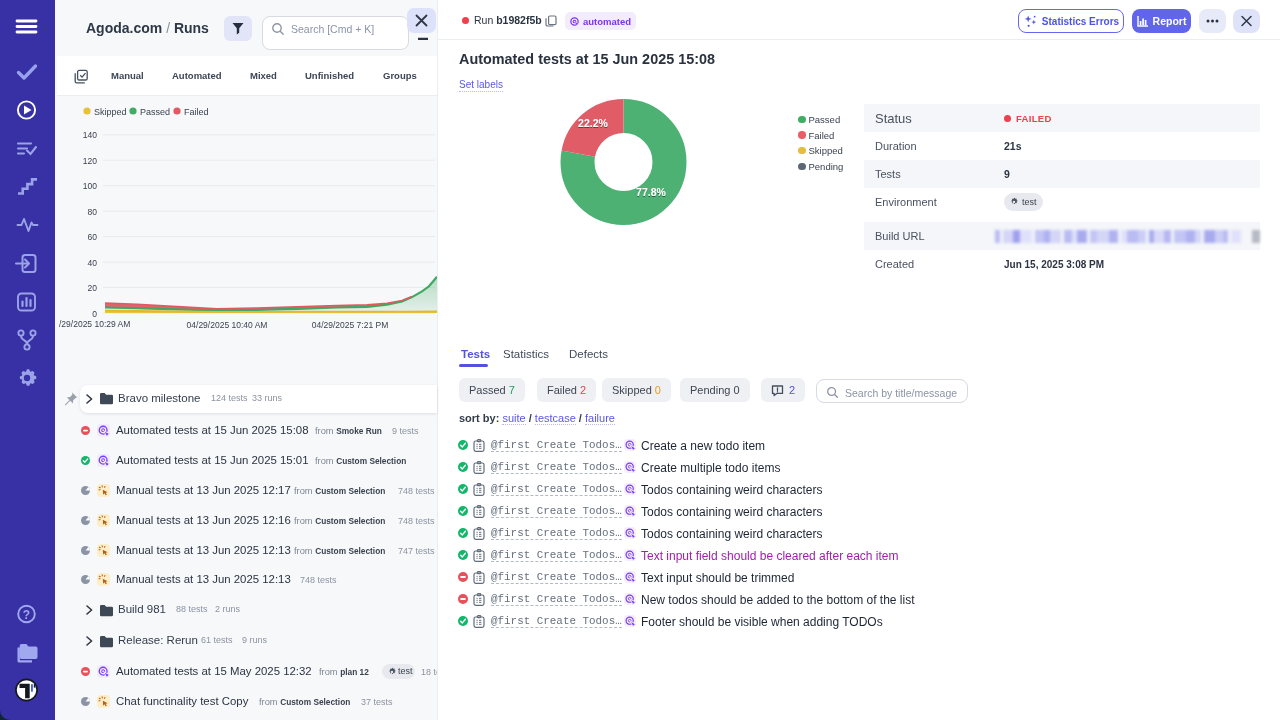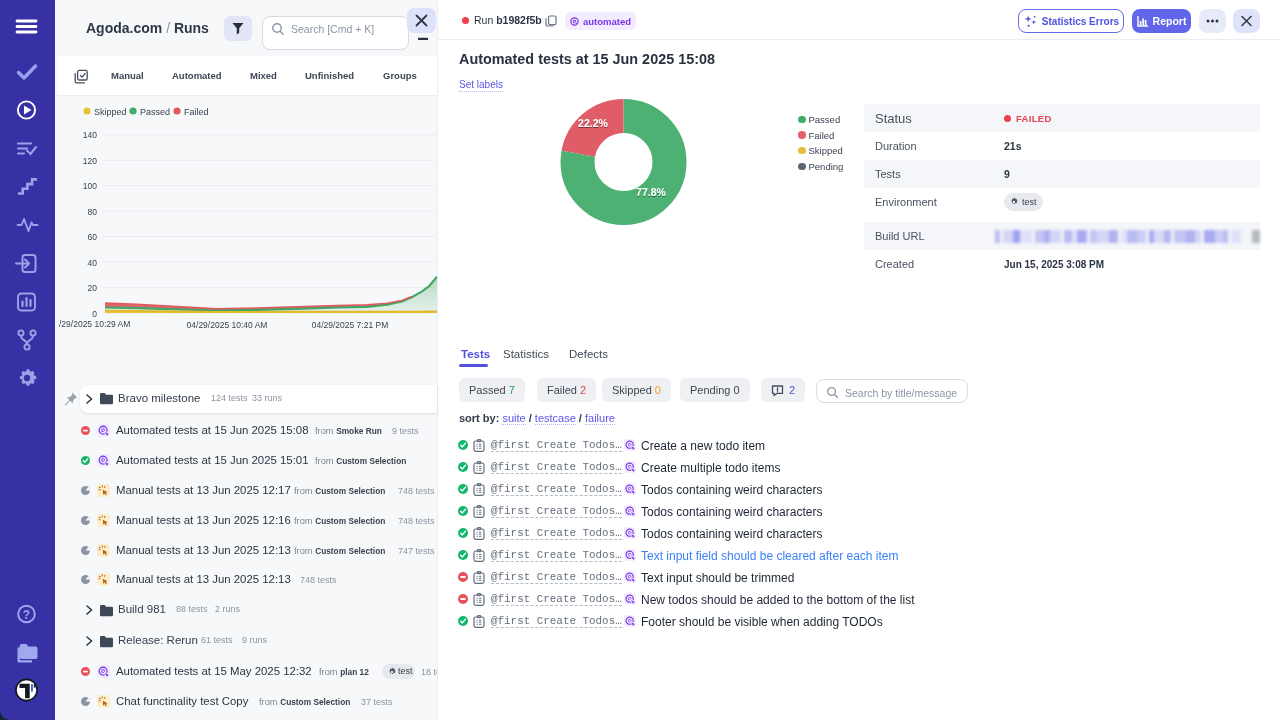--- a/index.html
+++ b/index.html
@@ -543,21 +543,21 @@
     <rect x="4.3" y="0.6" width="3.4" height="2" rx=".7" fill="none" stroke="#626d7b" stroke-width="1.1"></rect>
     <path d="M3.5 5.3h1.2M6 5.3h2.4M3.5 7.3h1.2M6 7.3h2.4M3.5 9.3h1.2M6 9.3h2.4" stroke="#626d7b" stroke-width="1"></path>
   </svg>
 <div class="ab mono" style="left:491px;top:549.5px;font-size:10.9px;color:#66707e;line-height:11px"><span style="border-bottom:1px dashed #b3bac4">@first Create Todos…</span></div>
 <svg class="ab" style="left:624px;top:549px" width="12" height="12" viewBox="0 0 14 14">
     <rect width="14" height="14" rx="4" fill="#f4eefe"></rect>
     <circle cx="6.6" cy="6.6" r="4.2" fill="none" stroke="#7b3bef" stroke-width="1.4"></circle>
     <circle cx="6.6" cy="6.6" r="1.5" fill="none" stroke="#7b3bef" stroke-width="1.1"></circle>
     <path d="M7.4 7.4l6 3.1-3 3z" fill="#7b3bef" stroke="#fff" stroke-width=".9"></path>
   </svg>
-<div class="ab" style="left:641px;top:548.5px;font-size:12px;color:#3b82f6">Text input field should be cleared after each item</div>
+<div class="ab" style="left:641px;top:548.5px;font-size:12px;color:#a21caf">Text input field should be cleared after each item</div>
 <svg class="ab" style="left:458px;top:572px" width="10" height="10" viewBox="0 0 10 10">
     <circle cx="5" cy="5" r="5" fill="#e8505b"></circle>
     <rect x="2.2" y="4.1" width="5.6" height="1.9" rx=".9" fill="#fff"></rect>
   </svg>
 <svg class="ab" style="left:473px;top:570.5px" width="12" height="13" viewBox="0 0 12 13">
     <rect x="1" y="2" width="10" height="10.3" rx="1.8" fill="none" stroke="#626d7b" stroke-width="1.2"></rect>
     <rect x="4.3" y="0.6" width="3.4" height="2" rx=".7" fill="none" stroke="#626d7b" stroke-width="1.1"></rect>
     <path d="M3.5 5.3h1.2M6 5.3h2.4M3.5 7.3h1.2M6 7.3h2.4M3.5 9.3h1.2M6 9.3h2.4" stroke="#626d7b" stroke-width="1"></path>
   </svg>
 <div class="ab mono" style="left:491px;top:571.5px;font-size:10.9px;color:#66707e;line-height:11px"><span style="border-bottom:1px dashed #b3bac4">@first Create Todos…</span></div>

